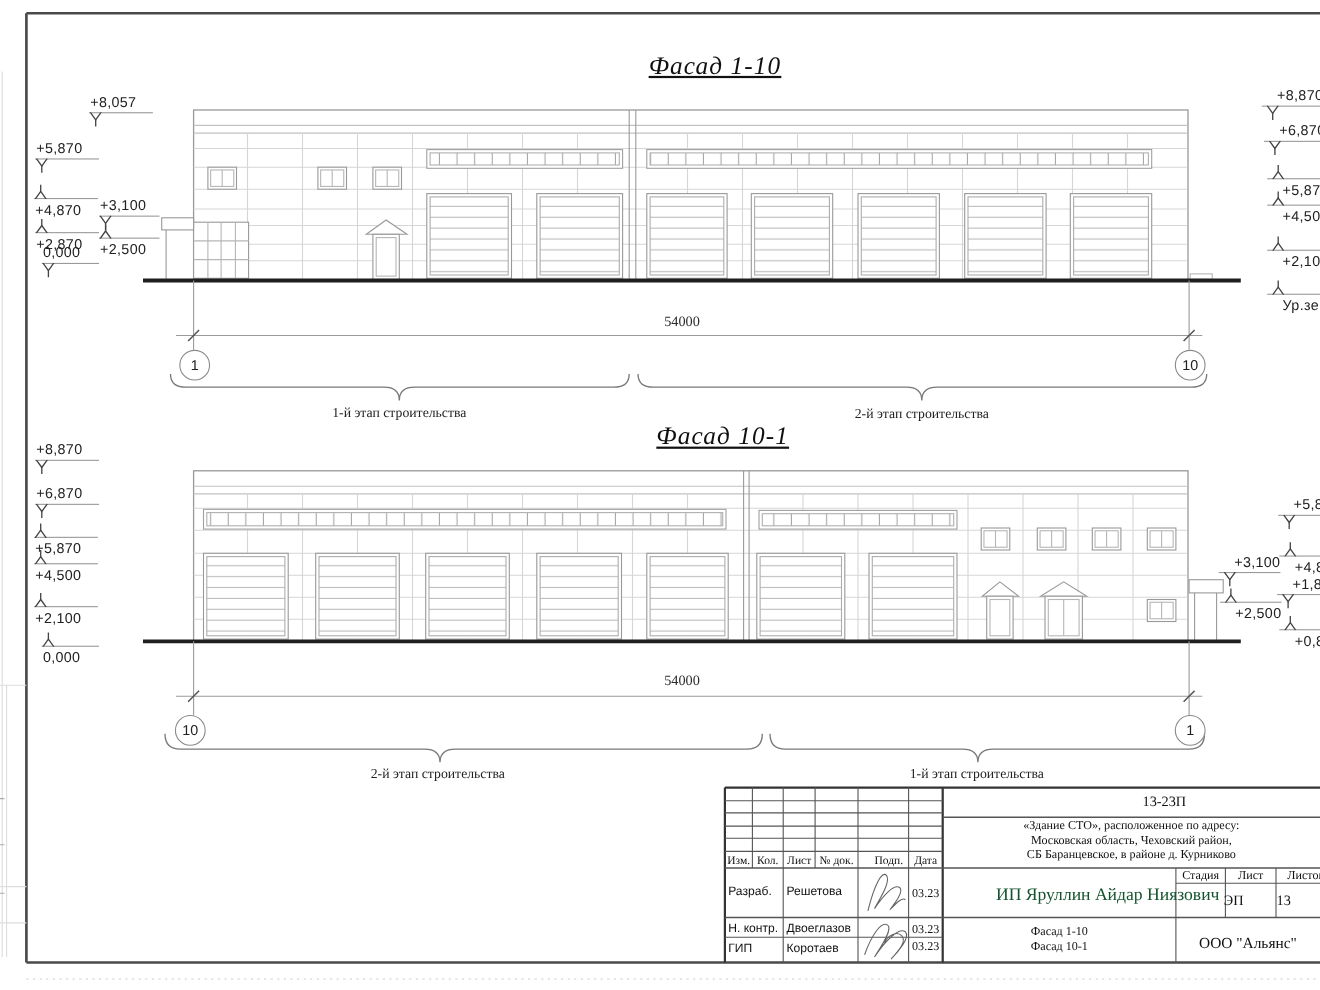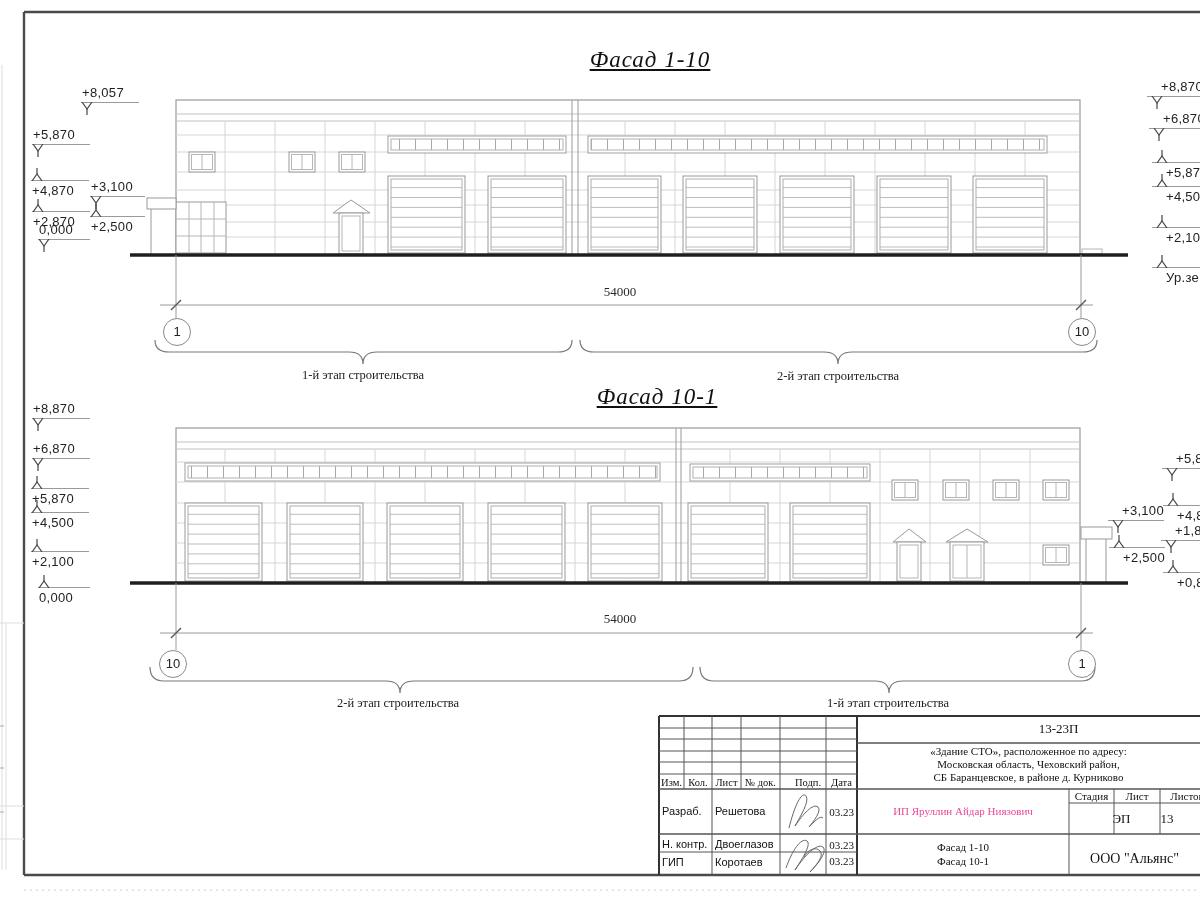--- a/index.html
+++ b/index.html
@@ -21,21 +21,21 @@
   .em.up{border-top:1px solid #9a9a9a;}
   .em.up .lbl{top:2px;}
   .em svg{position:absolute;stroke:#444;fill:none;stroke-width:1.2;}
   .em.down svg{right:2px;top:16px;}
   .em.up svg{right:2px;top:-14px;}
   .em.right svg{left:4px;right:auto;}
   .em.right .lbl{left:14px;}
   
   .tb{font-size:11px;color:#111;}
   .tb-sm{font-size:10.5px;color:#111;}
-  .tb-md{font-size:11px;color:#ec4899;}
+  .tb-md{font-size:16px;color:#14532d;margin-left:44px;}
   .tb-lg{font-size:13px;color:#111;padding-left:30px;}
   .tb-xl{font-size:14px;color:#111;}
 </style>
 </head>
 <body>
 
 <svg width="1200" height="900" viewBox="0 0 1200 900">
   <defs>
     <pattern id="slat" width="8" height="9.9" patternUnits="userSpaceOnUse">
       <path d="M0 9.4H8" stroke="#bcbcbc" stroke-width="1"></path>

